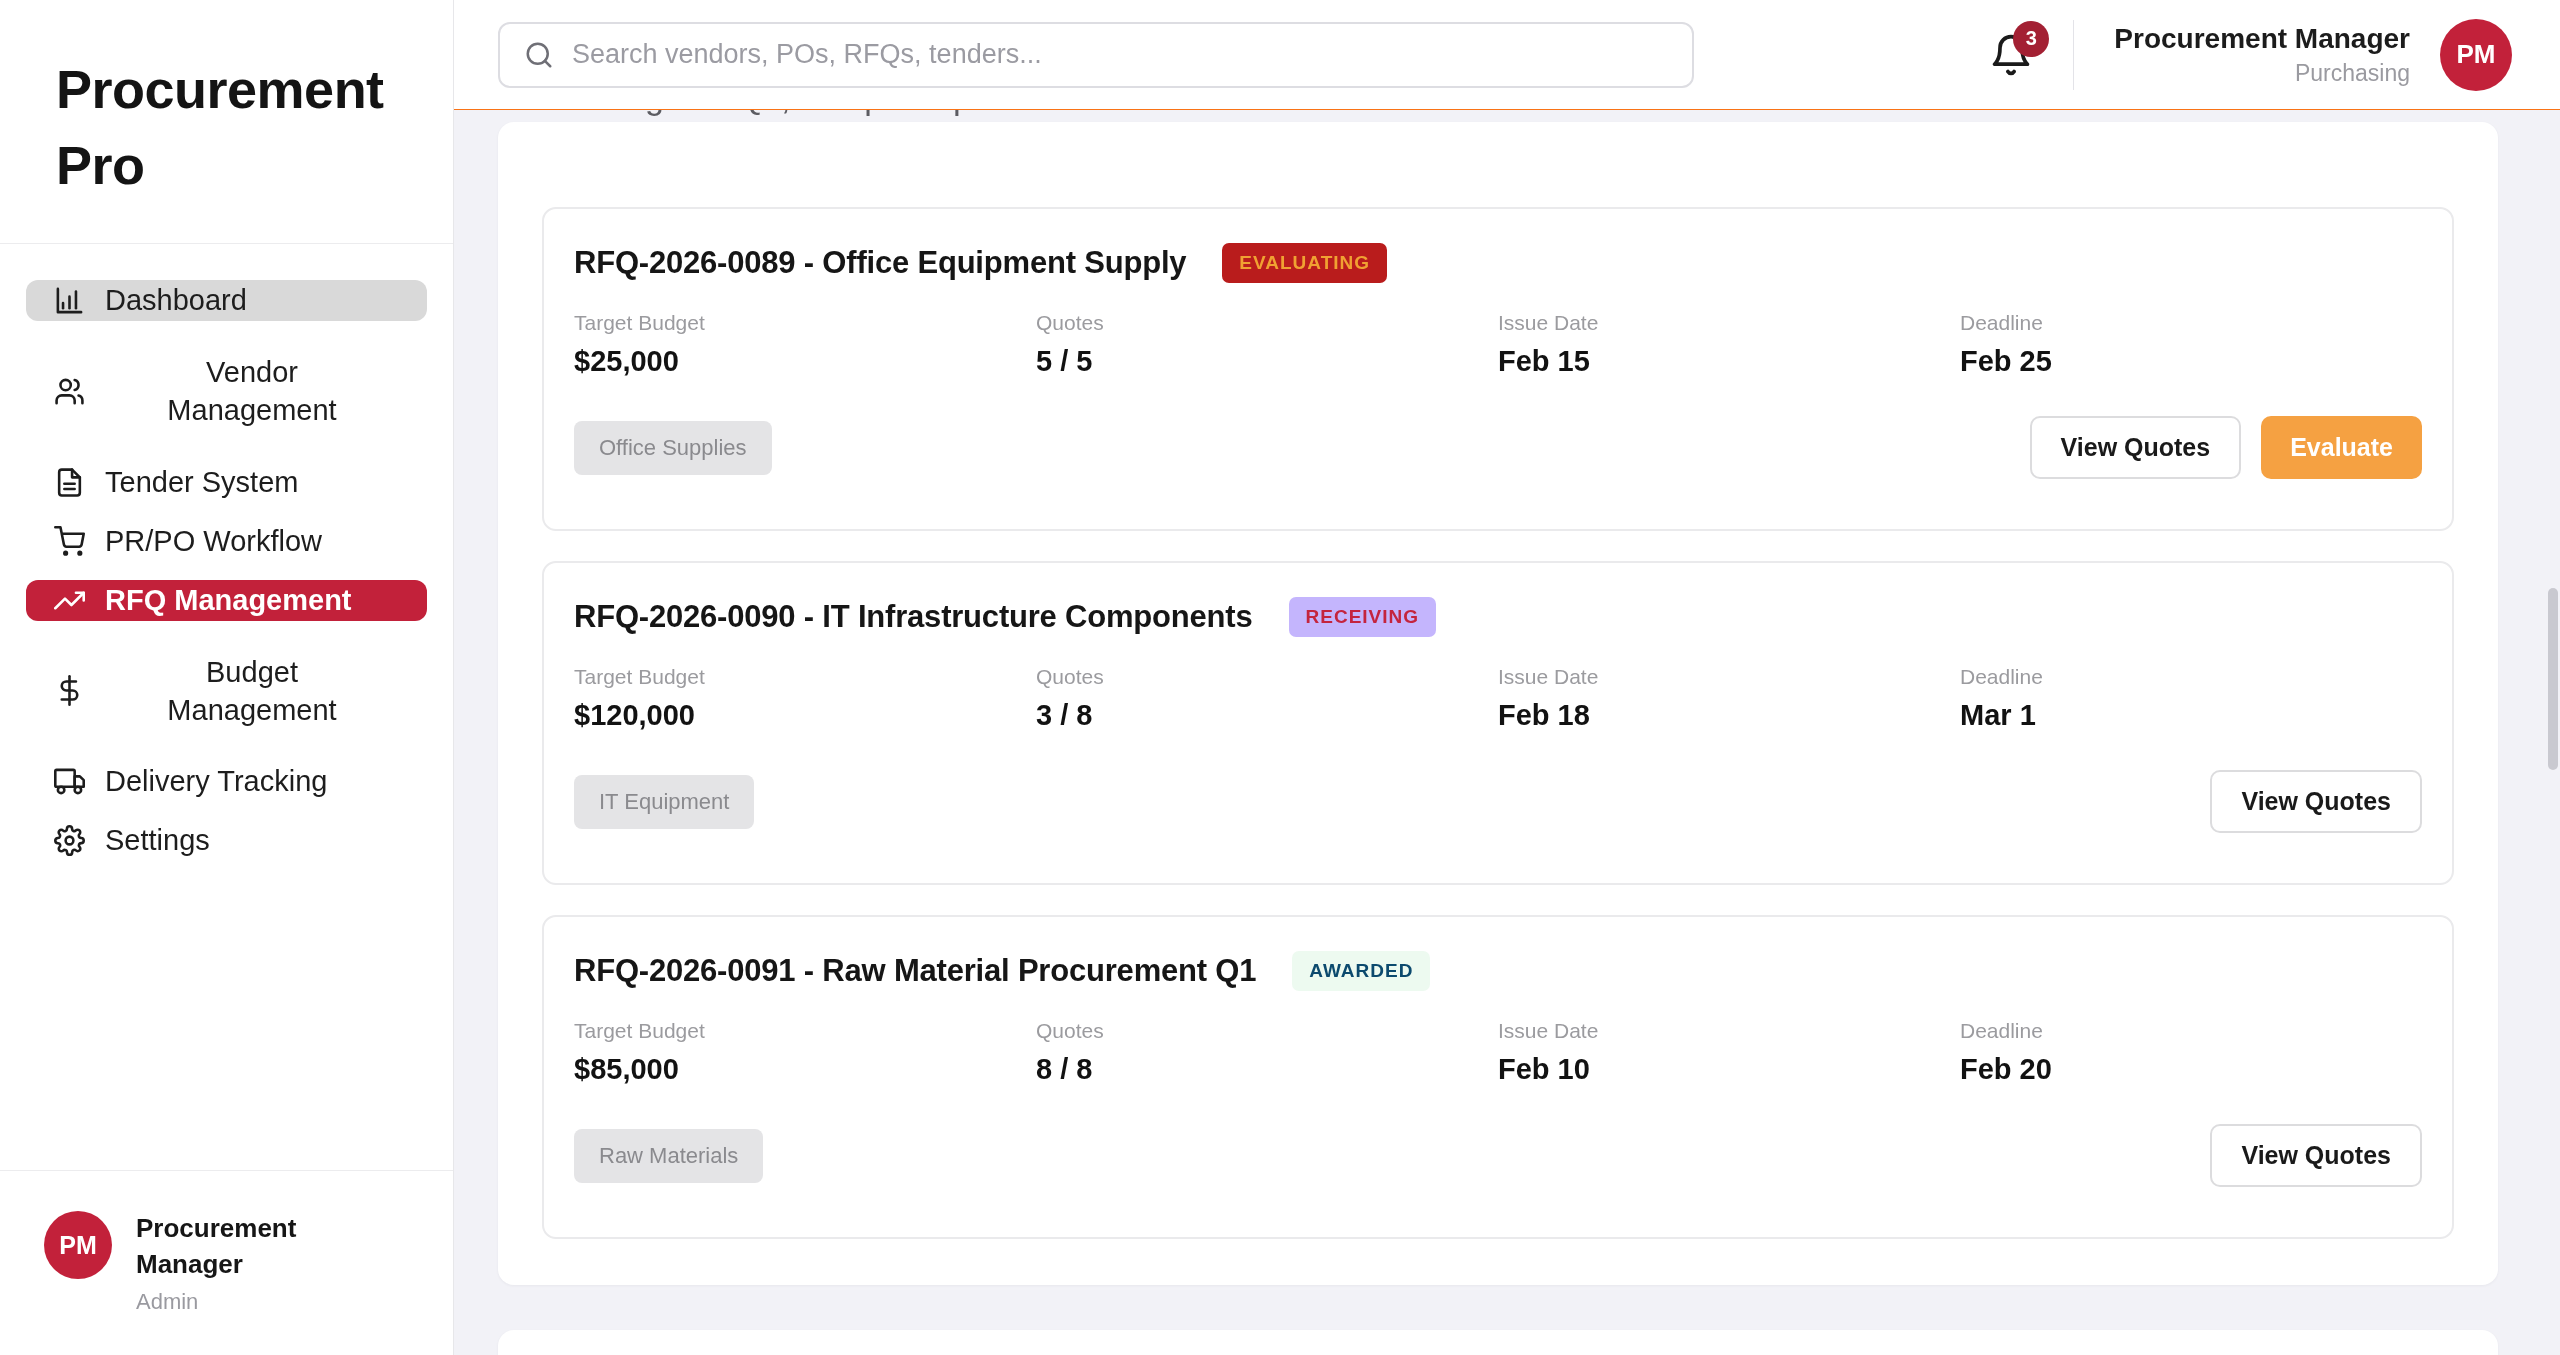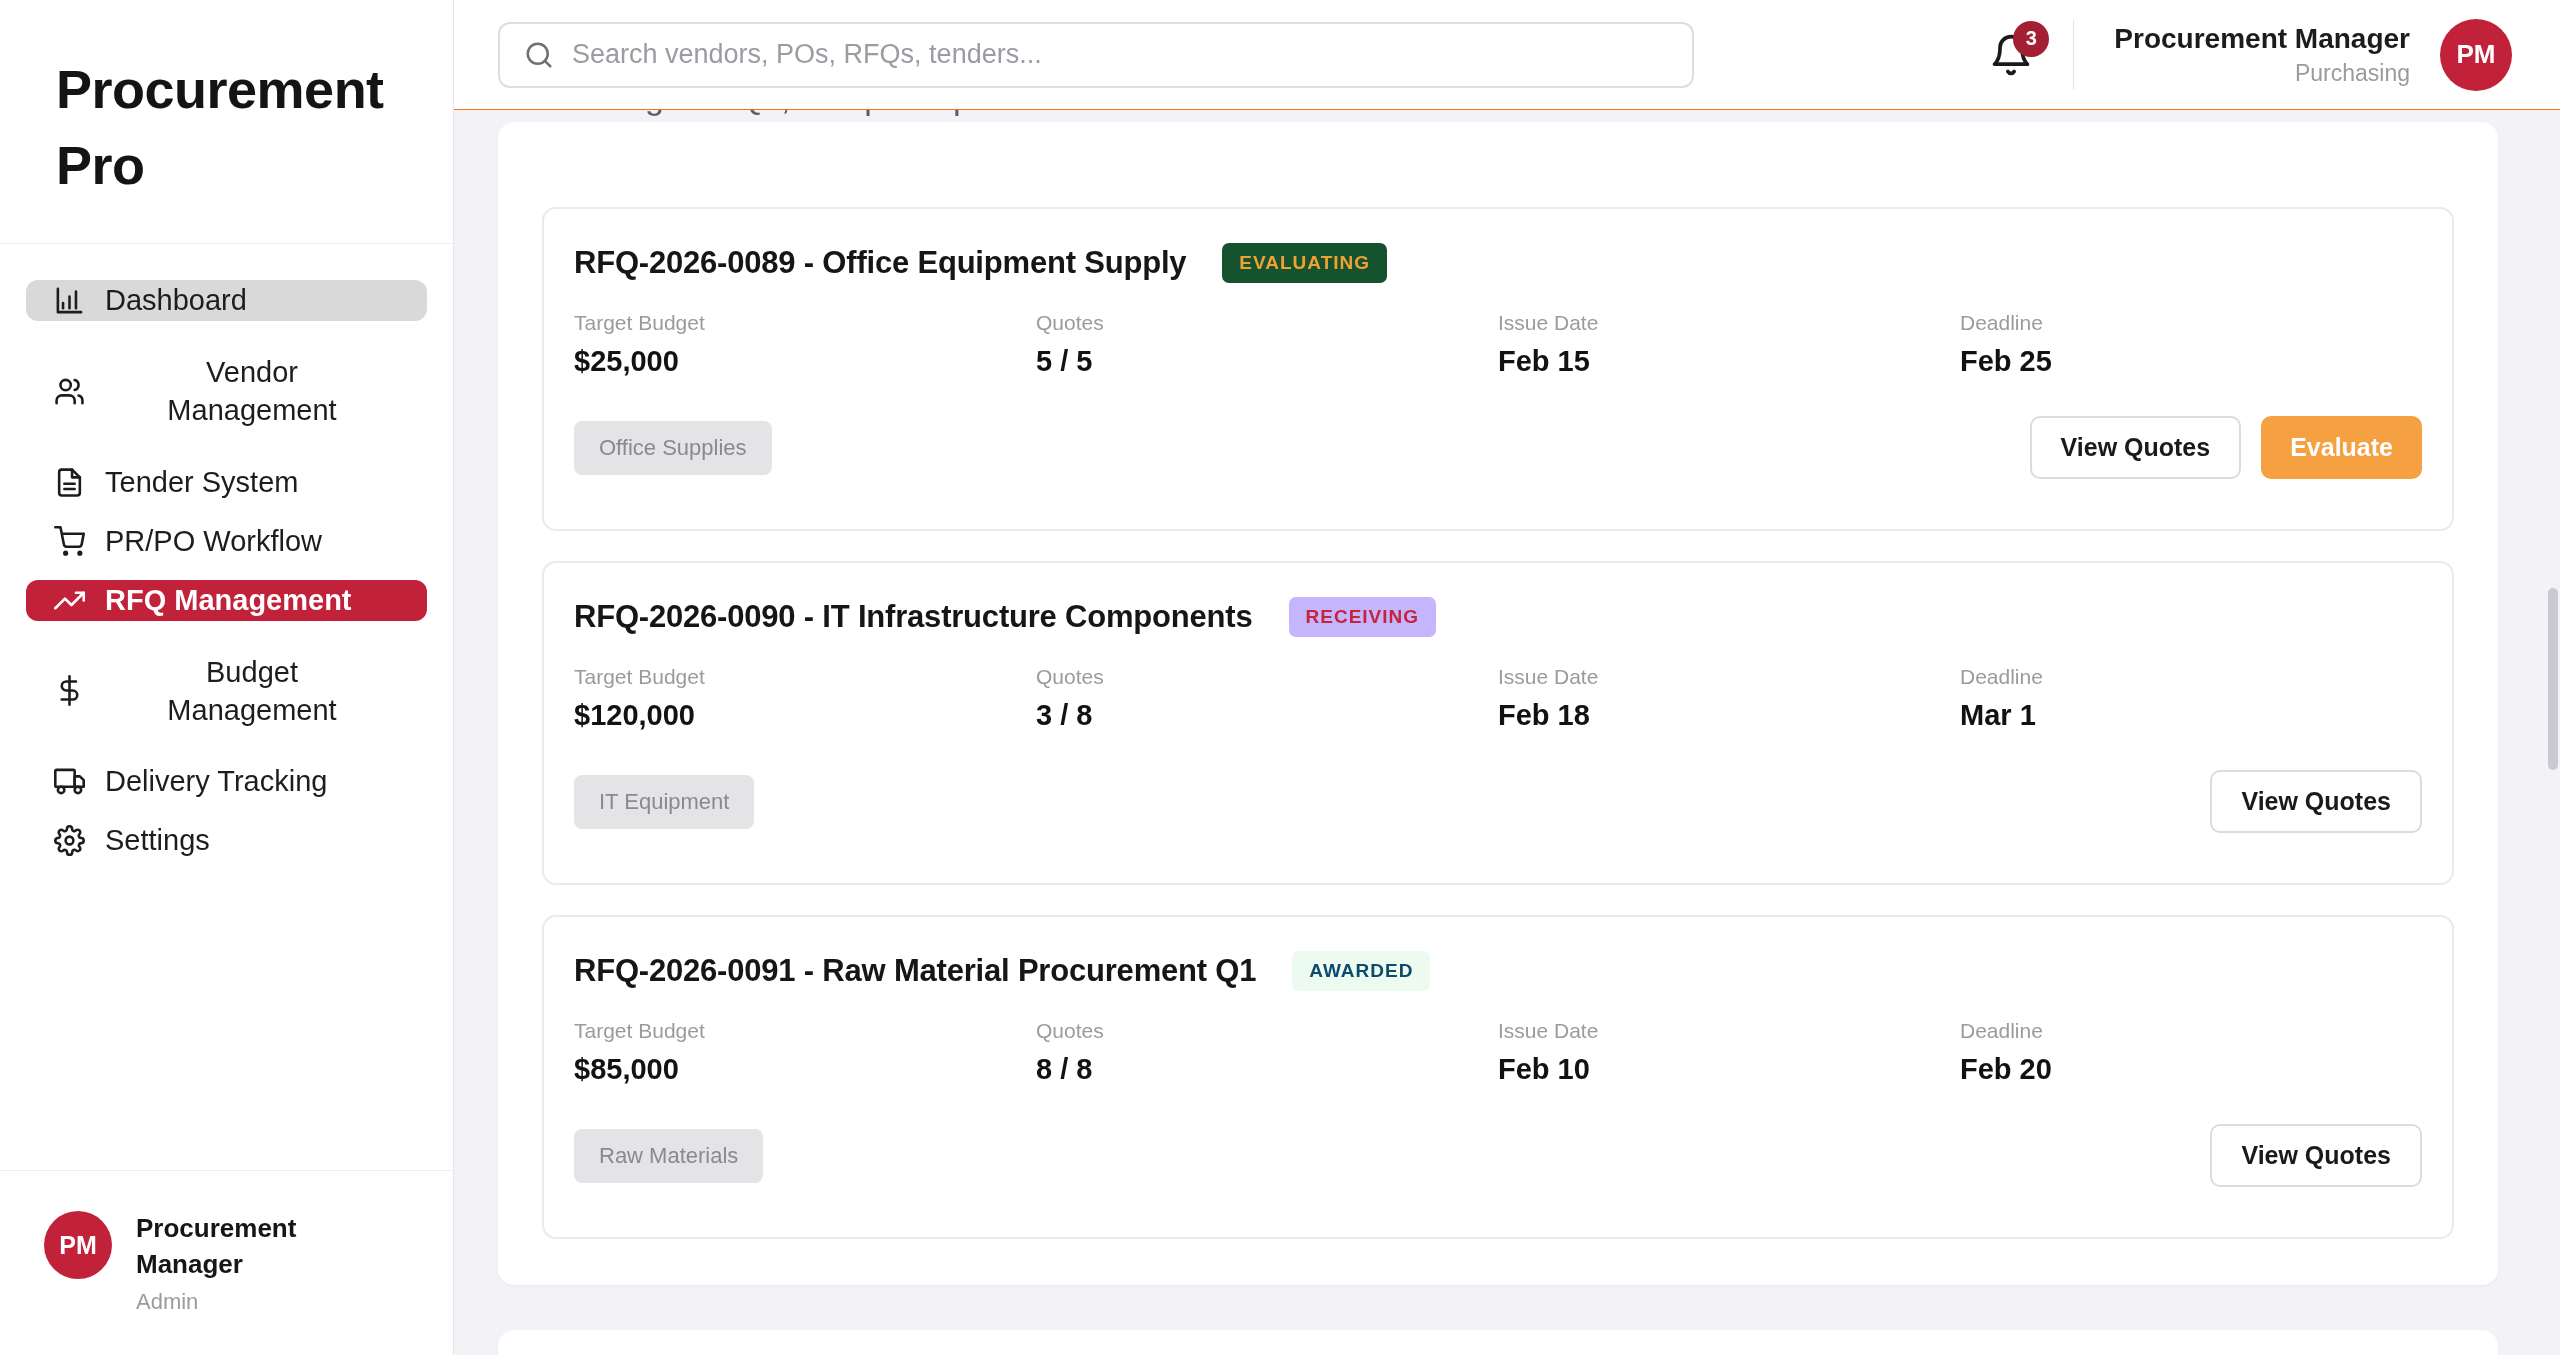--- a/index.html
+++ b/index.html
@@ -99,21 +99,21 @@
     border:2px solid #eaeaec; border-radius:14px;
     padding:34px 30px 50px 30px; margin-bottom:30px; background:#fff;
   }
   .rfq-card:last-child { margin-bottom:0; }
   .card-title-row { display:flex; align-items:center; gap:36px; }
   .card-title { font-size:31px; font-weight:700; color:#161616; letter-spacing:-.2px; }
   .status-badge {
     font-size:19px; font-weight:700; letter-spacing:1px;
     padding:9px 17px; border-radius:7px;
   }
-  .status--evaluating { color:#f0a132; background:#14532d; }
+  .status--evaluating { color:#f0a132; background:#b91c1c; }
   .status--receiving  { color:#c4243e; background:#c4b5fd; }
   .status--awarded    { color:#0c4a6e; background:#edfaf0; }
   .stats-grid {
     display:grid; grid-template-columns:repeat(4,1fr);
     margin-top:28px;
   }
   .stat-label { font-size:21px; color:#9b9b9f; }
   .stat-value { font-size:29px; font-weight:700; color:#121212; margin-top:10px; }
   .card-bottom { display:flex; align-items:center; margin-top:38px; }
   .tag-pill {

